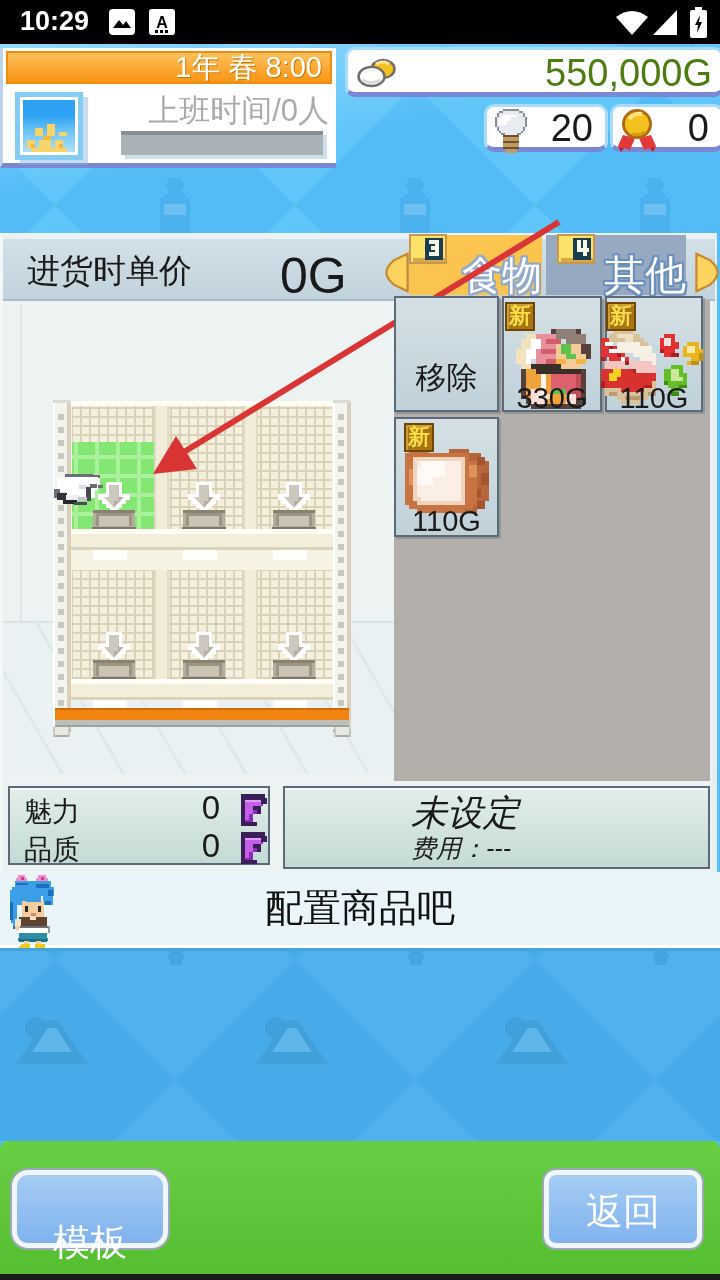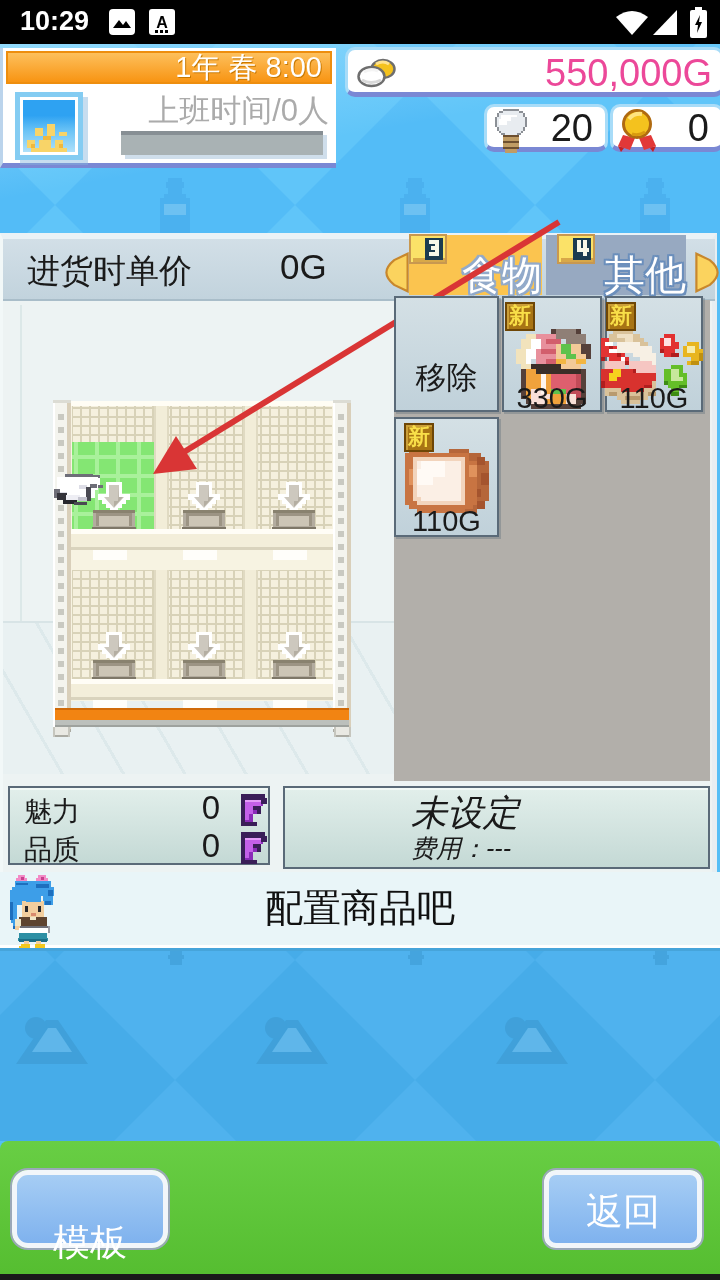--- a/index.html
+++ b/index.html
@@ -126,21 +126,21 @@
 
 <div class="abs" id="money-bar" style="left:345px;top:47px;width:379px;height:50px;background:#fff;border:3px solid #A8DCF8;border-bottom:5px solid #7A88D4;border-radius:10px;box-sizing:border-box;">
 
   <svg class="abs" style="left:9px;top:8px" width="40" height="30" viewBox="0 0 40 30">
     <ellipse cx="26" cy="11" rx="11.5" ry="9" fill="#F4C21E" stroke="#6E6E6E" stroke-width="2.5"></ellipse>
     <path d="M19 6 Q26 2 32 6" stroke="#FFE390" stroke-width="3" fill="none"></path>
     <ellipse cx="14.5" cy="18.5" rx="13" ry="9.5" fill="#FFFFFF" stroke="#6E6E6E" stroke-width="2.5"></ellipse>
     <path d="M5 22 Q14 27 24 22" stroke="#D9D9D9" stroke-width="3" fill="none"></path>
     <path d="M7 14 Q14 10 21 13" stroke="#F4F4F4" stroke-width="3" fill="none"></path>
   </svg>
-  <div class="abs" style="right:9px;top:0px;height:44px;line-height:46px;font-size:38px;color:#ec4899;">550,000G</div>
+  <div class="abs" style="right:9px;top:0px;height:44px;line-height:46px;font-size:38px;color:#4d7c0f;">550,000G</div>
 </div>
 
 <div class="abs" id="bulb-bar" style="left:484px;top:104px;width:124px;height:48px;background:#fff;border:3px solid #A8DCF8;border-bottom:5px solid #7A88D4;border-radius:10px;box-sizing:border-box;">
 
   <svg class="abs" style="left:6px;top:2px" width="36" height="44" viewBox="0 0 18 22" shape-rendering="crispEdges">
     <g fill="#8C9096">
           <rect x="5" y="0" width="8" height="1"></rect>
           <rect x="3" y="1" width="2" height="1"></rect>
           <rect x="13" y="1" width="2" height="1"></rect>
           <rect x="2" y="2" width="1" height="2"></rect>
@@ -192,21 +192,21 @@
     <path d="M12 10 Q17 4 25 5" stroke="#FFE380" stroke-width="4" fill="none"></path>
     <path d="M28 23 Q22 27 15 25" stroke="#D89A10" stroke-width="3" fill="none"></path>
   </svg>
   <div class="abs" style="right:12px;top:0px;height:42px;line-height:43px;font-size:38px;color:#1A1A1A;">0</div>
 </div>
 
 <div class="abs" id="main-panel" style="left:0;top:233px;width:717px;height:712px;background:#EDF3F3;border-top:6px solid #EAF2F6;border-right:5px solid #E6EEF2;border-left:3px solid #F2F8F8;box-sizing:border-box;padding-left:36px;">
 
   <div class="abs" style="left:0;top:0;width:712px;height:60px;background:linear-gradient(#D2DfE7,#C2D3DD);border-bottom:2px solid #A9BDC9;">
     <div class="abs" style="left:24px;top:10px;font-size:33px;color:#1A1A1A;">进货时单价</div>
-    <div class="abs" style="left:277px;top:8px;font-size:35px;color:#1A1A1A;text-align:center;">0G</div>
+    <div class="abs" style="left:277px;top:8px;font-size:50px;color:#1A1A1A;text-align:center;">0G</div>
   </div>
 
   <div class="abs" style="left:391px;top:61px;width:316px;height:481px;background:#B2AFAA;"></div>
 
   <div class="abs" style="left:17px;top:66px;width:2px;height:316px;background:#DCE8E8;"></div>
 
   <div class="abs" style="left:0px;top:382px;width:391px;height:2px;background:#D8E4E6;"></div>
 
   <div class="abs" style="left:0px;top:384px;width:391px;height:151px;background:repeating-linear-gradient(60deg,#E9F1F2 0 50px,#DDE9EB 50px 53px);"></div>
 </div>

